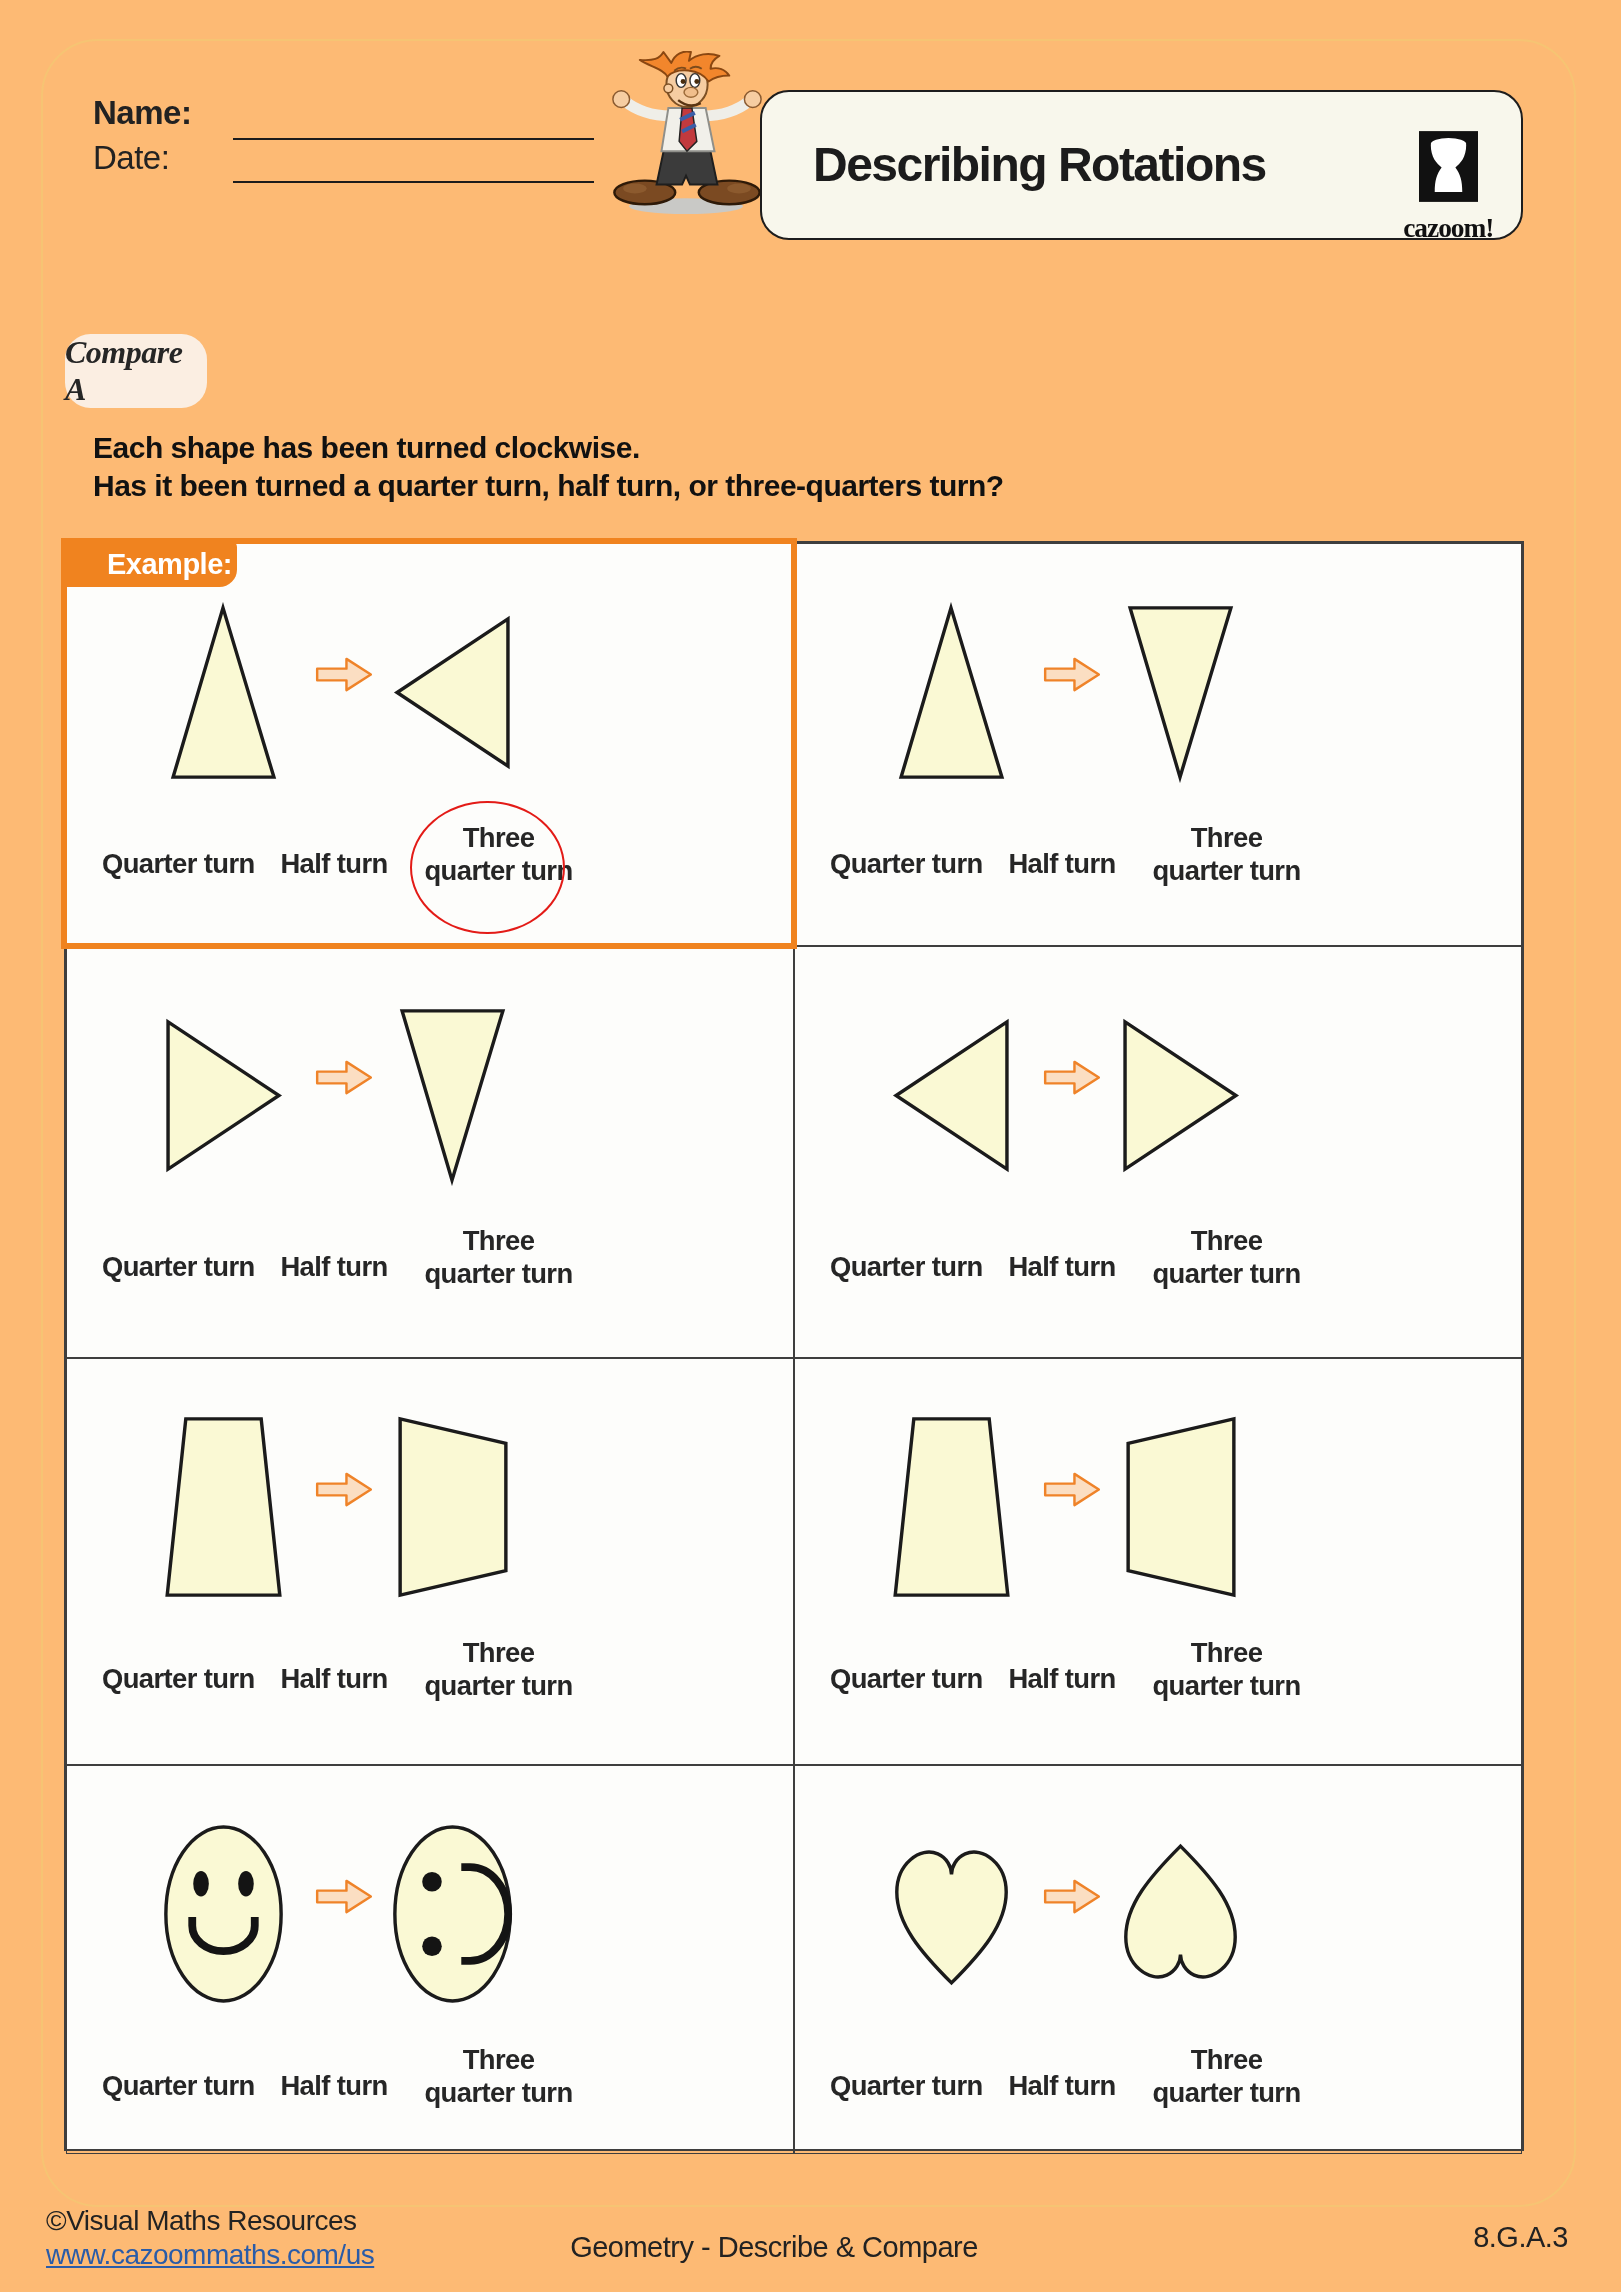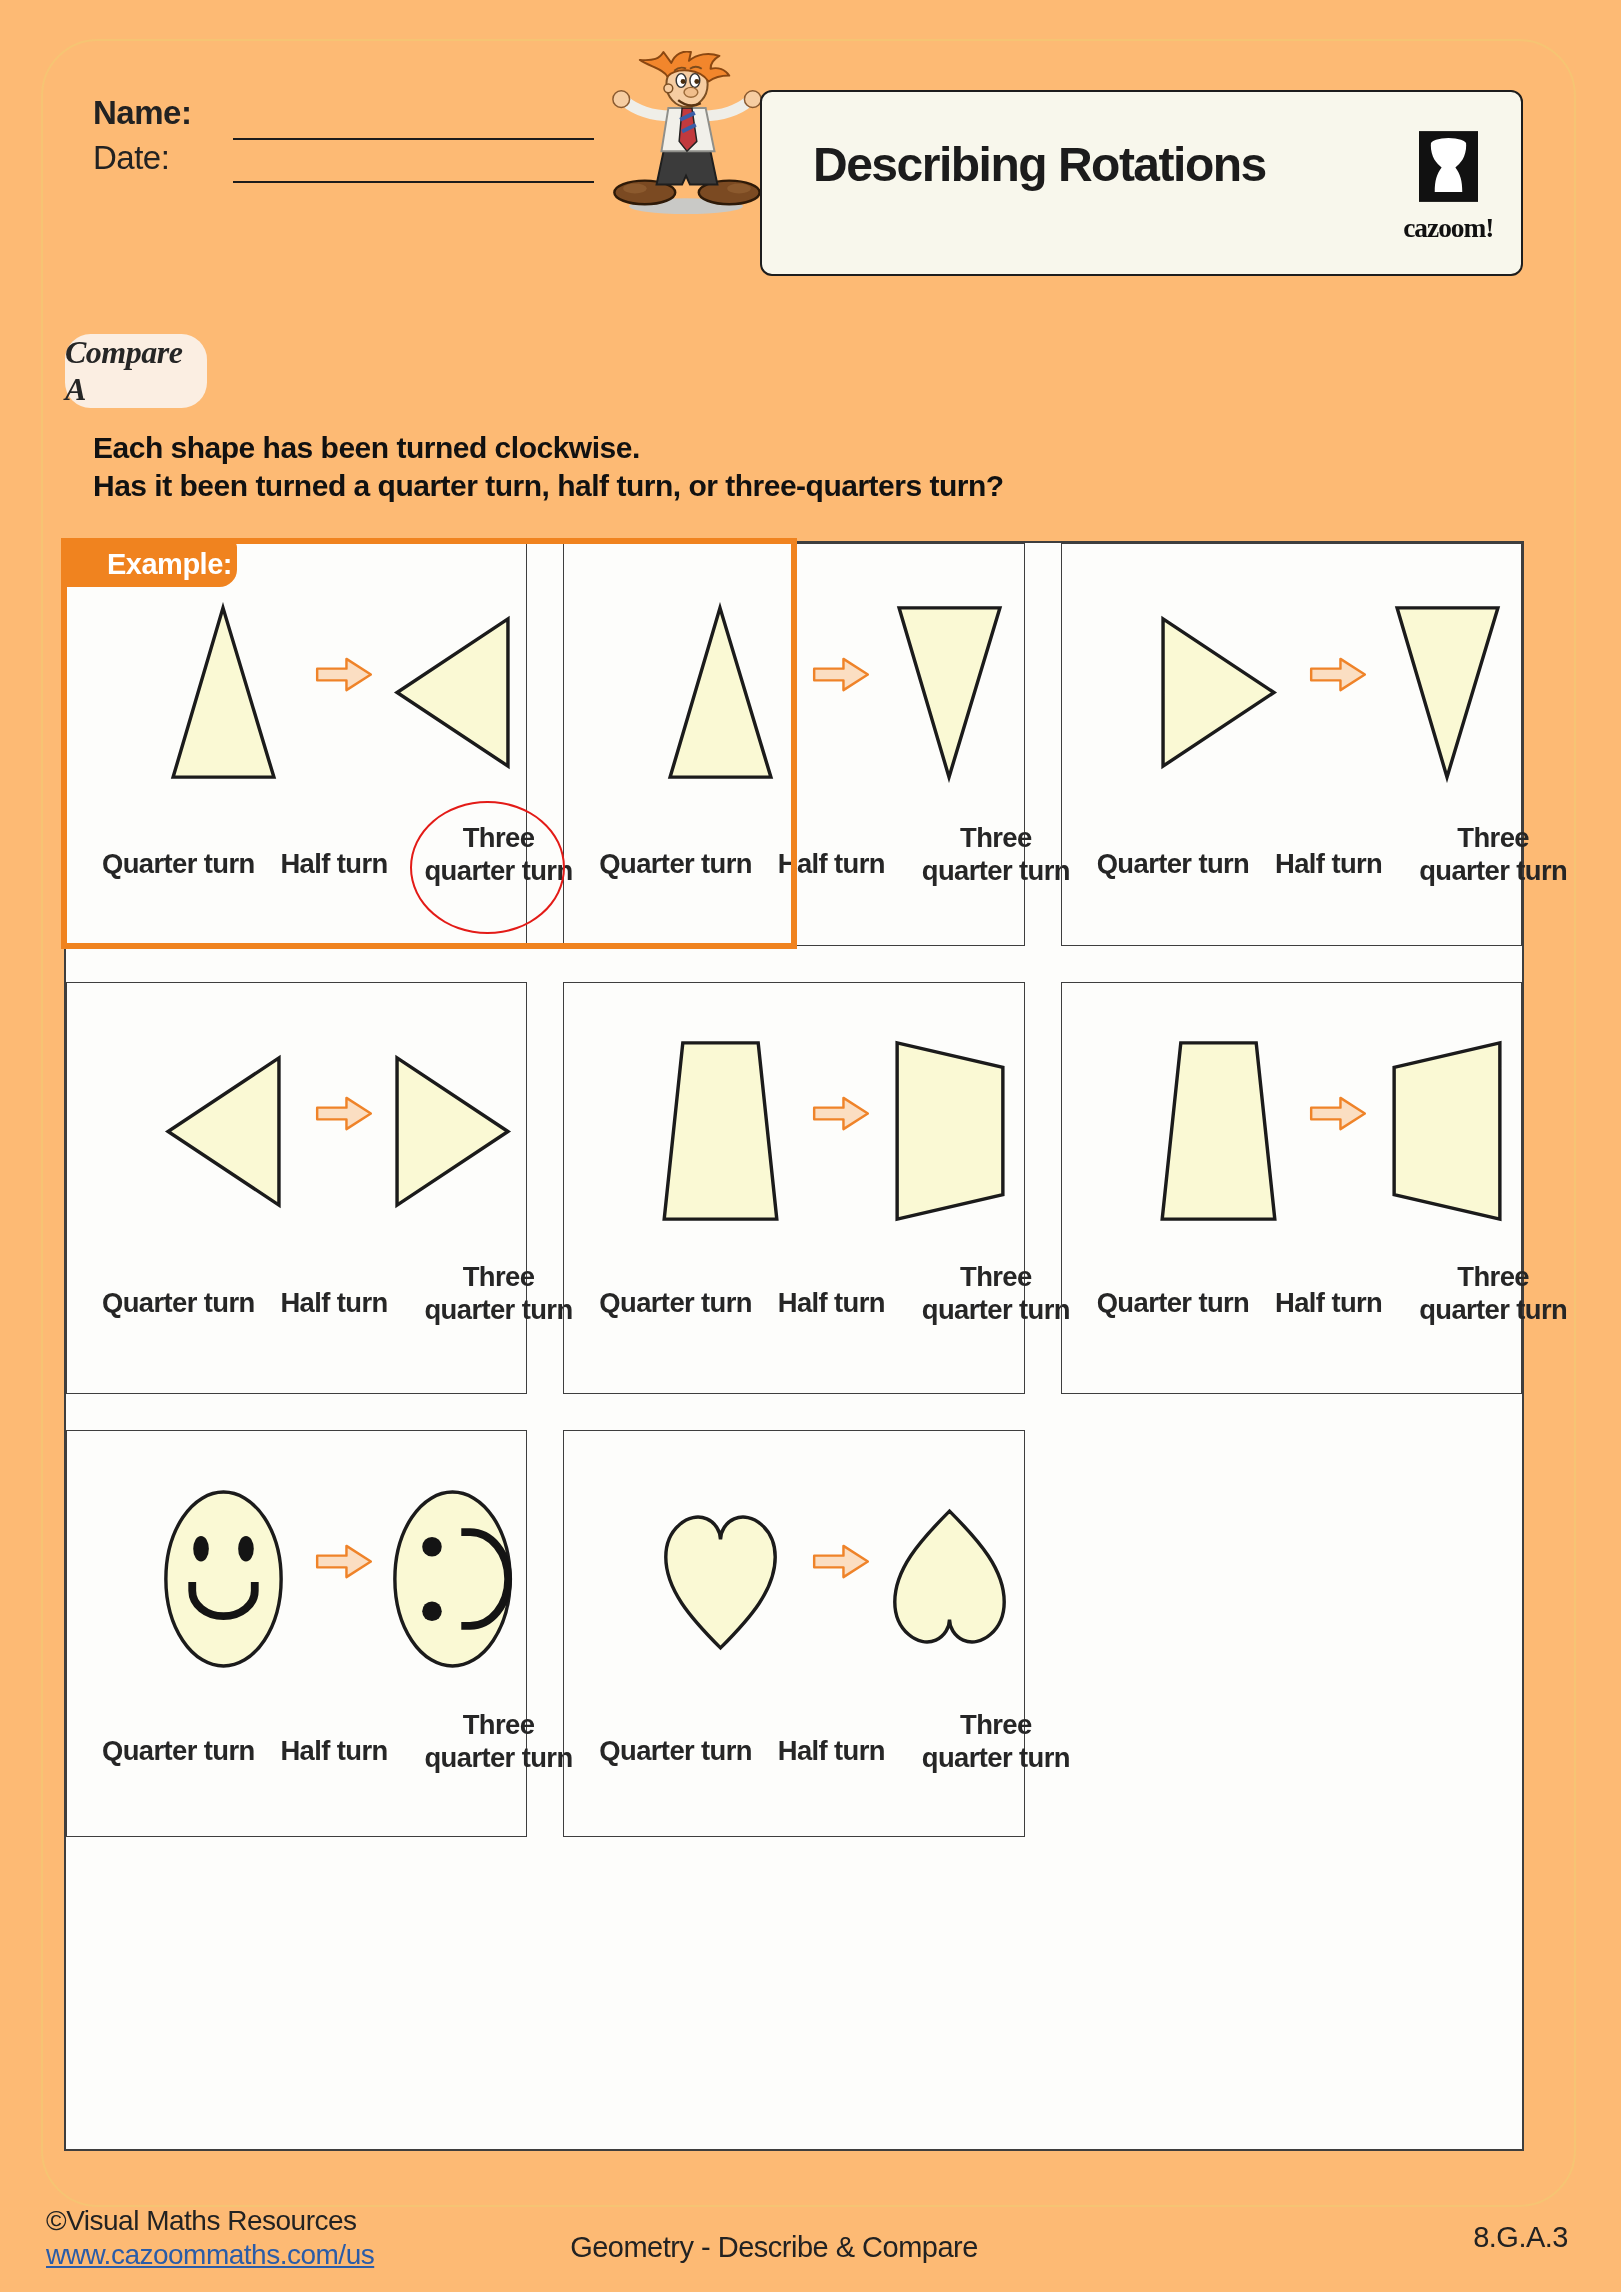--- a/index.html
+++ b/index.html
@@ -7,39 +7,39 @@
          font-family:"Liberation Sans",sans-serif;color:#222;overflow:hidden;}
   .frame{position:absolute;left:41px;top:39px;width:1535px;height:2168px;
          border:2.9px solid #F6C473;border-radius:57px;box-sizing:border-box;}
   
   .name-label{position:absolute;left:93px;top:94px;font-size:33px;font-weight:bold;letter-spacing:-0.5px;}
   .date-label{position:absolute;left:93px;top:139px;font-size:33px;font-weight:normal;letter-spacing:-0.5px;}
   .write-line{position:absolute;height:0;border-top:2px solid #1c1c1c;}
   .line-name{left:233px;top:138px;width:361px;}
   .line-date{left:233px;top:181px;width:361px;}
   .character{position:absolute;left:580px;top:51px;width:214px;height:167px;}
-  .titlebox{position:absolute;left:760px;top:90px;width:763px;height:186px;
-            background:#F8F7EC;border:2.9px solid #1d1d1d;border-radius:12px;box-sizing:border-box;}
+  .titlebox{position:absolute;left:760px;top:90px;width:763px;height:150px;
+            background:#F8F7EC;border:2.9px solid #1d1d1d;border-radius:29px;box-sizing:border-box;}
   .titlebox .title-text{position:absolute;left:51px;top:45px;font-size:48px;font-weight:bold;
             letter-spacing:-1.5px;color:#1c1c1c;white-space:nowrap;}
   .logo{position:absolute;right:13.7px;top:39px;width:118px;text-align:center;}
   .logo svg{display:block;margin:0 auto;}
   .logo-text{font-family:"Liberation Serif",serif;font-weight:bold;font-size:27.4px;
              letter-spacing:-1px;color:#111;margin-top:11px;}
   
   .section-chip{position:absolute;left:65px;top:334px;width:142px;height:74px;background:#FBEEE2;
                 border-radius:25.5px;display:flex;align-items:center;justify-content:center;}
   .section-chip span{font-family:"Liberation Serif",serif;font-style:italic;font-weight:bold;
                 font-size:32px;color:#262626;letter-spacing:-0.5px;}
   .instr{position:absolute;left:93px;font-size:30px;font-weight:bold;letter-spacing:-0.5px;color:#111;white-space:nowrap;}
   .instr1{top:431px;} .instr2{top:469px;}
   
   .grid{position:absolute;left:64px;top:541px;width:1460px;height:1610px;display:grid;
-        grid-template-columns:1fr 1fr 1fr;grid-template-rows:403px 412px 407px 389px;
-        border:2px solid #3E3E3E;box-sizing:border-box;background:#FDFDFB;gap:36px;}
+        grid-template-columns:1fr 1fr;grid-template-rows:403px 412px 407px 389px;
+        border:2px solid #3E3E3E;box-sizing:border-box;background:#FDFDFB;}
   .cell{position:relative;border:1px solid #3E3E3E;box-sizing:border-box;}
   .slot1{position:absolute;left:19.6px;top:21.6px;width:274px;height:253px;
          display:flex;align-items:center;justify-content:center;}
   .slot-arrow{position:absolute;left:233px;top:110px;width:88px;display:flex;justify-content:center;}
   .slot2{position:absolute;left:263px;top:21.6px;width:245px;height:253px;
          display:flex;align-items:center;justify-content:center;}
   .opt{position:absolute;font-size:27.4px;font-weight:bold;letter-spacing:-0.6px;color:#262626;}
   .opt-quarter{left:35px;top:304px;}
   .opt-half{left:169px;width:196px;top:304px;text-align:center;}
   .opt-three{left:320px;width:223px;top:277px;text-align:center;line-height:1.22;}

